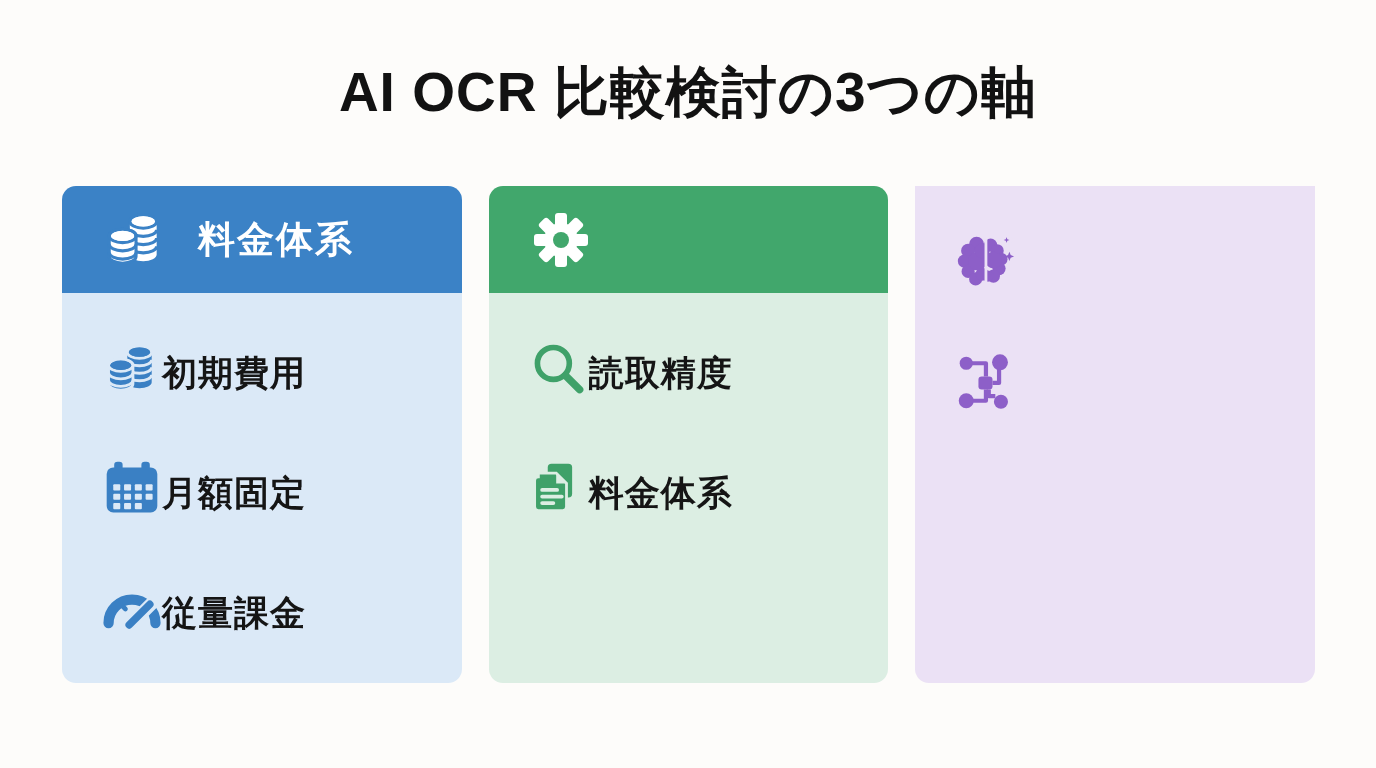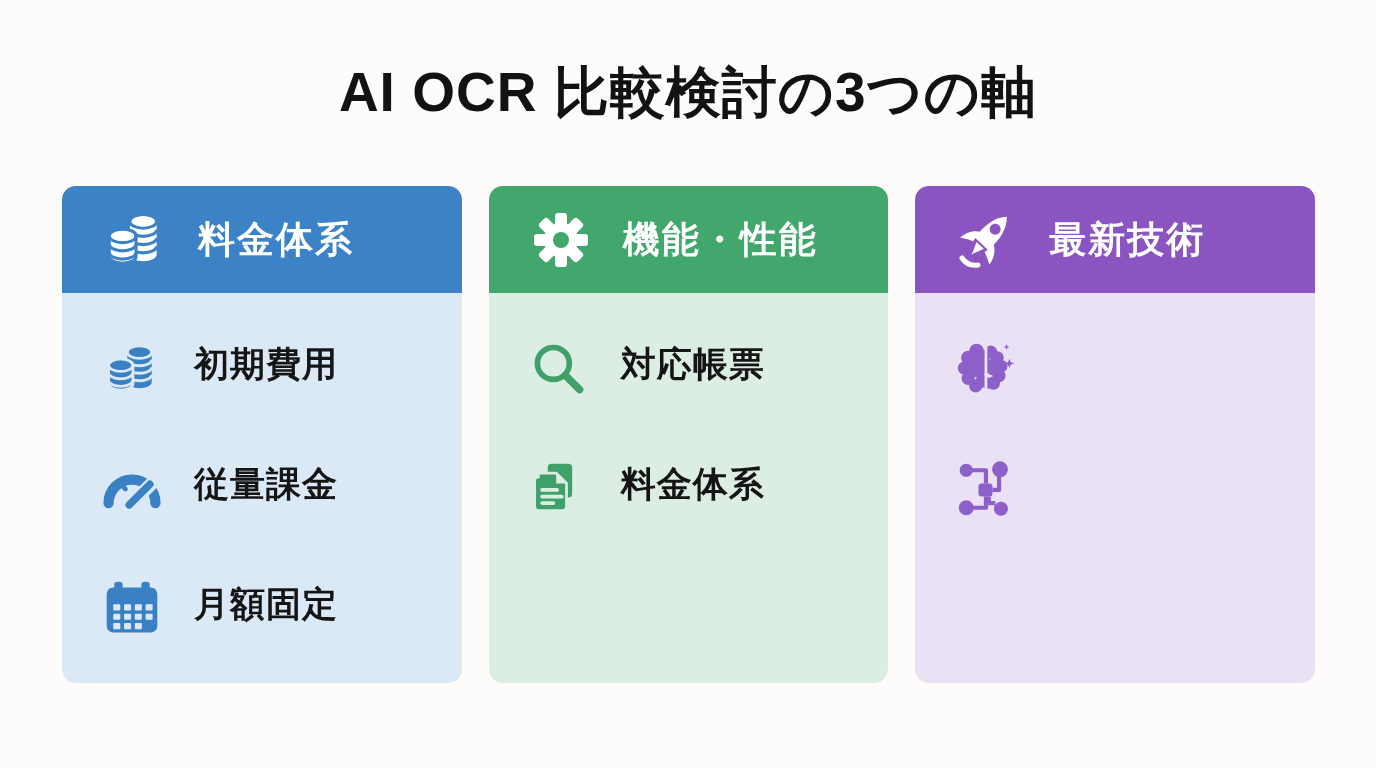--- a/index.html
+++ b/index.html
@@ -22,21 +22,21 @@
     padding-left:40px; gap:30px;
   }
   .card-header .htitle { color:#ffffff; font-size:37px; font-weight:700; letter-spacing:2px; white-space:nowrap; }
   .card-body {
     flex:1;
     background:var(--body-bg);
     border-radius:0 0 14px 14px;
     padding:46px 16px 0 40px;
     display:flex; flex-direction:column; gap:60px;
   }
-  .item { display:flex; align-items:flex-start; gap:32px; }
+  .item { display:flex; align-items:flex-end; }
   .item .label {
     font-size:35px; font-weight:700; color:#151515;
     line-height:1.45; letter-spacing:1px; max-width:232px;
   }
   .icon { display:flex; flex:0 0 auto; }
   .card-header svg { color:#ffffff; --sep:var(--header-bg); }
   .item svg { color:var(--icon-color); --sep:var(--body-bg); }
   svg .f    { fill:currentColor; }
   svg .s    { stroke:currentColor; fill:none; }
   svg .sepf { fill:var(--sep); }
@@ -78,50 +78,50 @@
             <path class="seps" stroke-width="3" d="M7 36 a13 6.5 0 0 0 26 0 M7 44 a13 6.5 0 0 0 26 0"></path>
             <ellipse class="seps" stroke-width="3" cx="20" cy="28" rx="13" ry="6.5"></ellipse>
             <ellipse class="f" cx="20" cy="28" rx="11" ry="5"></ellipse>
           </svg>
         </span>
         <span class="label">初期費用</span>
       </div>
       <div class="item">
         <span class="icon">
           <svg width="60" height="60" viewBox="0 0 64 64">
-            <path class="s" stroke-width="11" stroke-linecap="round" d="M7 47 A25 25 0 0 1 57 47"></path>
-            <path class="seps" stroke-width="14" stroke-linecap="round" d="M40 39 L56 23"></path>
-            <path class="s" stroke-width="8" stroke-linecap="round" d="M29 49 L51 27"></path>
-            <path class="s" stroke-width="5" stroke-linecap="round" d="M21 28 L25 32"></path>
-          </svg>
-        </span>
-        <span class="label">従量課金</span>
-      </div>
-      <div class="item">
-        <span class="icon">
-          <svg width="60" height="60" viewBox="0 0 64 64">
             <rect class="f" x="13" y="3" width="9" height="13" rx="3.5"></rect>
             <rect class="f" x="42" y="3" width="9" height="13" rx="3.5"></rect>
             <rect class="f" x="5" y="9" width="54" height="48" rx="7"></rect>
             <g class="sepf">
               <rect x="12" y="27" width="7.5" height="6.5" rx="1"></rect>
                 <rect x="23.5" y="27" width="7.5" height="6.5" rx="1"></rect>
                 <rect x="35" y="27" width="7.5" height="6.5" rx="1"></rect>
                 <rect x="46.5" y="27" width="7.5" height="6.5" rx="1"></rect>
               <rect x="12" y="37" width="7.5" height="6.5" rx="1"></rect>
                 <rect x="23.5" y="37" width="7.5" height="6.5" rx="1"></rect>
                 <rect x="35" y="37" width="7.5" height="6.5" rx="1"></rect>
                 <rect x="46.5" y="37" width="7.5" height="6.5" rx="1"></rect>
               <rect x="12" y="47" width="7.5" height="6.5" rx="1"></rect>
                 <rect x="23.5" y="47" width="7.5" height="6.5" rx="1"></rect>
                 <rect x="35" y="47" width="7.5" height="6.5" rx="1"></rect>
             </g>
           </svg>
         </span>
         <span class="label">月額固定</span>
+      </div>
+      <div class="item">
+        <span class="icon">
+          <svg width="60" height="60" viewBox="0 0 64 64">
+            <path class="s" stroke-width="11" stroke-linecap="round" d="M7 47 A25 25 0 0 1 57 47"></path>
+            <path class="seps" stroke-width="14" stroke-linecap="round" d="M40 39 L56 23"></path>
+            <path class="s" stroke-width="8" stroke-linecap="round" d="M29 49 L51 27"></path>
+            <path class="s" stroke-width="5" stroke-linecap="round" d="M21 28 L25 32"></path>
+          </svg>
+        </span>
+        <span class="label">従量課金</span>
       </div>
     </div>
   </div>
 
   <div class="card" style="--header-bg: #41A76C; --body-bg: #DCEEE3; --icon-color: #3FA169;">
     <div class="card-header">
       <span class="icon">
         <svg width="64" height="64" viewBox="0 0 64 64">
           <g class="f">
             <rect x="26" y="5" width="12" height="14" rx="3"></rect>
@@ -130,62 +130,46 @@
             <rect x="26" y="5" width="12" height="14" rx="3" transform="rotate(135 32 32)"></rect>
             <rect x="26" y="5" width="12" height="14" rx="3" transform="rotate(180 32 32)"></rect>
             <rect x="26" y="5" width="12" height="14" rx="3" transform="rotate(225 32 32)"></rect>
             <rect x="26" y="5" width="12" height="14" rx="3" transform="rotate(270 32 32)"></rect>
             <rect x="26" y="5" width="12" height="14" rx="3" transform="rotate(315 32 32)"></rect>
             <circle cx="32" cy="32" r="17"></circle>
           </g>
           <circle class="sepf" cx="32" cy="32" r="8"></circle>
         </svg>
       </span>
-      <span class="htitle">機能・性能</span>
     </div>
     <div class="card-body">
       <div class="item">
         <span class="icon">
           <svg width="60" height="60" viewBox="0 0 64 64">
             <circle class="s" stroke-width="6" cx="26" cy="26" r="17"></circle>
             <path class="s" stroke-width="8" stroke-linecap="round" d="M39 39 L54 54"></path>
           </svg>
         </span>
-        <span class="label">対応帳票</span>
+        <span class="label">読取精度</span>
       </div>
       <div class="item">
         <span class="icon">
           <svg width="60" height="60" viewBox="0 0 64 64">
             <rect class="f" x="20" y="5" width="26" height="36" rx="4"></rect>
             <path class="f outl" d="M10 15 h19 l11 11 v25 a4 4 0 0 1 -4 4 h-26 a4 4 0 0 1 -4 -4 v-28 a4 4 0 0 1 4 -4 z"></path>
             <path class="sepf" d="M29 15 l11 11 h-11 z"></path>
             <path class="seps" stroke-width="4" stroke-linecap="round" d="M14 33 h16 M14 40 h21 M14 47 h12"></path>
           </svg>
         </span>
         <span class="label">料金体系</span>
       </div>
     </div>
   </div>
 
   <div class="card" style="--header-bg: #8A55C0; --body-bg: #EBE1F5; --icon-color: #8D5FC8;">
-    <div class="card-header">
-      <span class="icon">
-        <svg width="64" height="64" viewBox="0 0 64 64">
-          <g transform="rotate(43 32 30)">
-            <path class="f" d="M32 1 C40 9 43 22 41 38 L23 38 C21 22 24 9 32 1 Z"></path>
-            <circle class="sepf" cx="32" cy="18" r="5.5"></circle>
-            <path class="f" d="M23 30 C16 34 13 41 12 48 C17 45 21 43 24 42 Z"></path>
-            <path class="f" d="M41 30 C48 34 51 41 52 48 C47 45 43 43 40 42 Z"></path>
-            <path class="f" d="M27 40 C29 46 32 50 32 54 C32 50 35 46 37 40 Z"></path>
-          </g>
-          <path class="s" stroke-width="5" stroke-linecap="round" d="M7 50 C11 56 17 58 23 57"></path>
-        </svg>
-      </span>
-      <span class="htitle">最新技術</span>
-    </div>
     <div class="card-body">
       <div class="item">
         <span class="icon">
           <svg width="60" height="60" viewBox="0 0 64 64">
             <g class="f">
               <circle cx="23" cy="13" r="8"></circle>
                 <circle cx="14" cy="20" r="7.5"></circle>
                 <circle cx="10" cy="31" r="7"></circle>
               <circle cx="14" cy="42" r="7"></circle>
                 <circle cx="22" cy="50" r="7"></circle>

